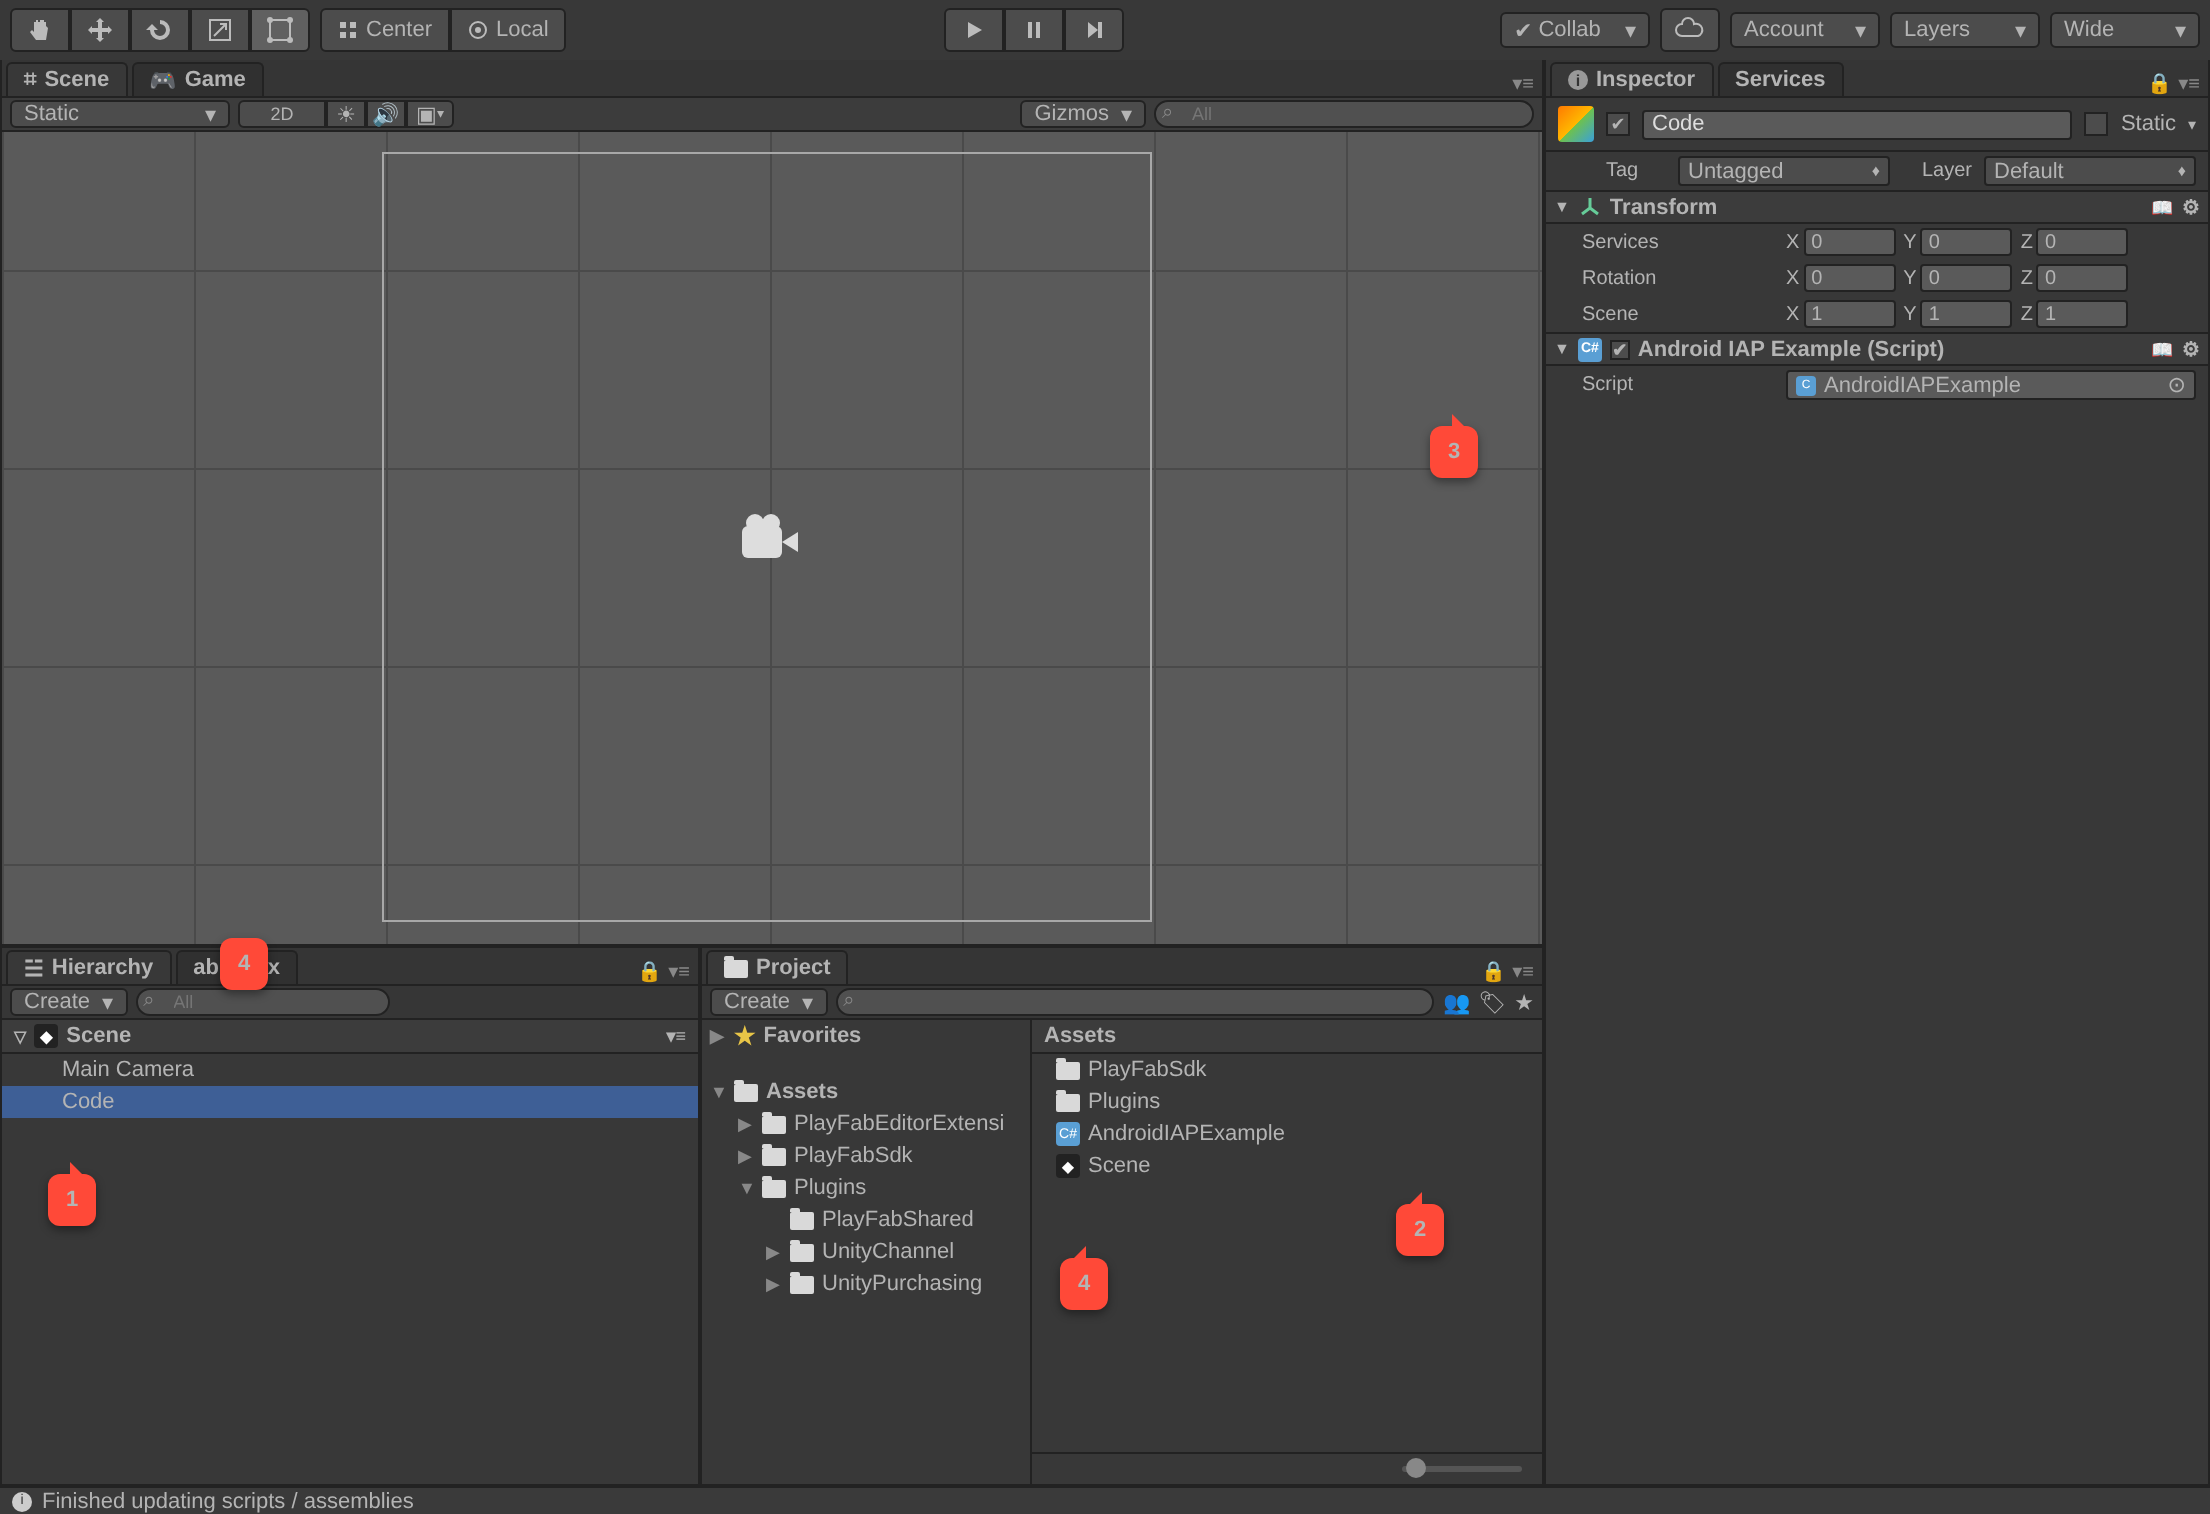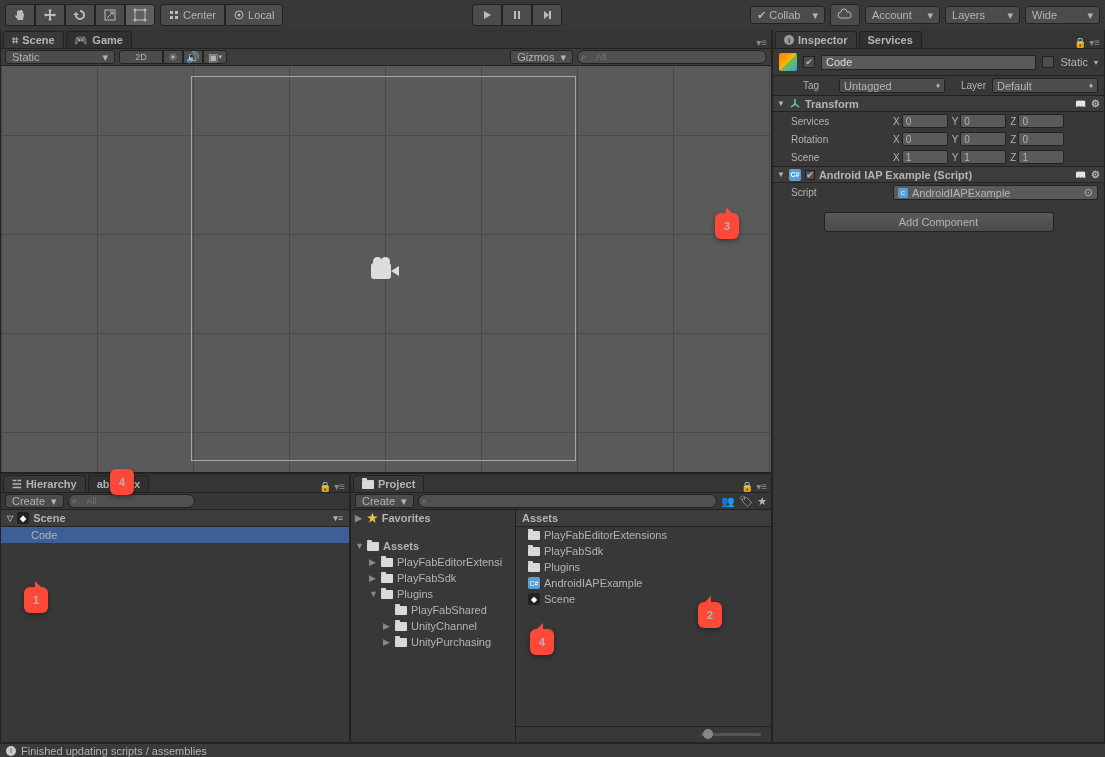--- a/index.html
+++ b/index.html
@@ -343,23 +343,20 @@
       <span style="font-size:10px">⚙</span>
     </div>
     <div class="vec-row">
         <span class="vec-label">Script</span>
       <div class="obj-field">
           <div class="cs-icon" style="width:10px;height:10px;font-size:6px">C</div>
           <span>AndroidIAPExample</span>
           <span style="margin-left:auto">⊙</span>
         </div>
     </div>
-    <div class="add-comp">
-        <span>Add Component</span>
-      </div>
   </div>
 
   <div class="bottom-row">
     <div class="hierarchy-panel">
       <div class="tab-row">
         <div class="tab">
             <span>☱</span>
             <span>Hierarchy</span>
           </div>
         <div class="tab inactive">
@@ -376,20 +373,23 @@
             <span class="mag">⌕</span>
             <input class="search-input" placeholder="All" style="">
           </div>
       </div>
       <div class="panel-header">
         <span style="font-size:8px;margin-right:4px">▽</span>
         <div class="unity-icon">◆</div>
         <span style="margin-left:4px">Scene</span>
         <span style="margin-left:auto;font-size:9px">▾≡</span>
       </div>
+      <div class="list-row indent1">
+          <span>Main Camera</span>
+        </div>
       <div class="list-row indent1 selected">
           <span>Code</span>
         </div>
     </div>
 
     <div class="project-panel">
       <div class="tab-row">
         <div class="tab">
             <span class="folder-icon"></span>
             <span>Project</span>
@@ -451,24 +451,20 @@
               <span class="arrow">▶</span>
               <span class="folder-icon"></span>
               <span>UnityPurchasing</span>
             </div>
         </div>
         <div class="project-right">
           <div class="panel-header">
               <span>Assets</span>
             </div>
           <div style="flex:1">
-            <div class="tree-row" style="padding-left:12px">
-                <span class="folder-icon"></span>
-                <span>PlayFabEditorExtensions</span>
-              </div>
             <div class="tree-row" style="padding-left:12px">
                 <span class="folder-icon"></span>
                 <span>PlayFabSdk</span>
               </div>
             <div class="tree-row" style="padding-left:12px">
                 <span class="folder-icon"></span>
                 <span>Plugins</span>
               </div>
             <div class="tree-row" style="padding-left:12px">
                 <div class="cs-icon">C#</div>

